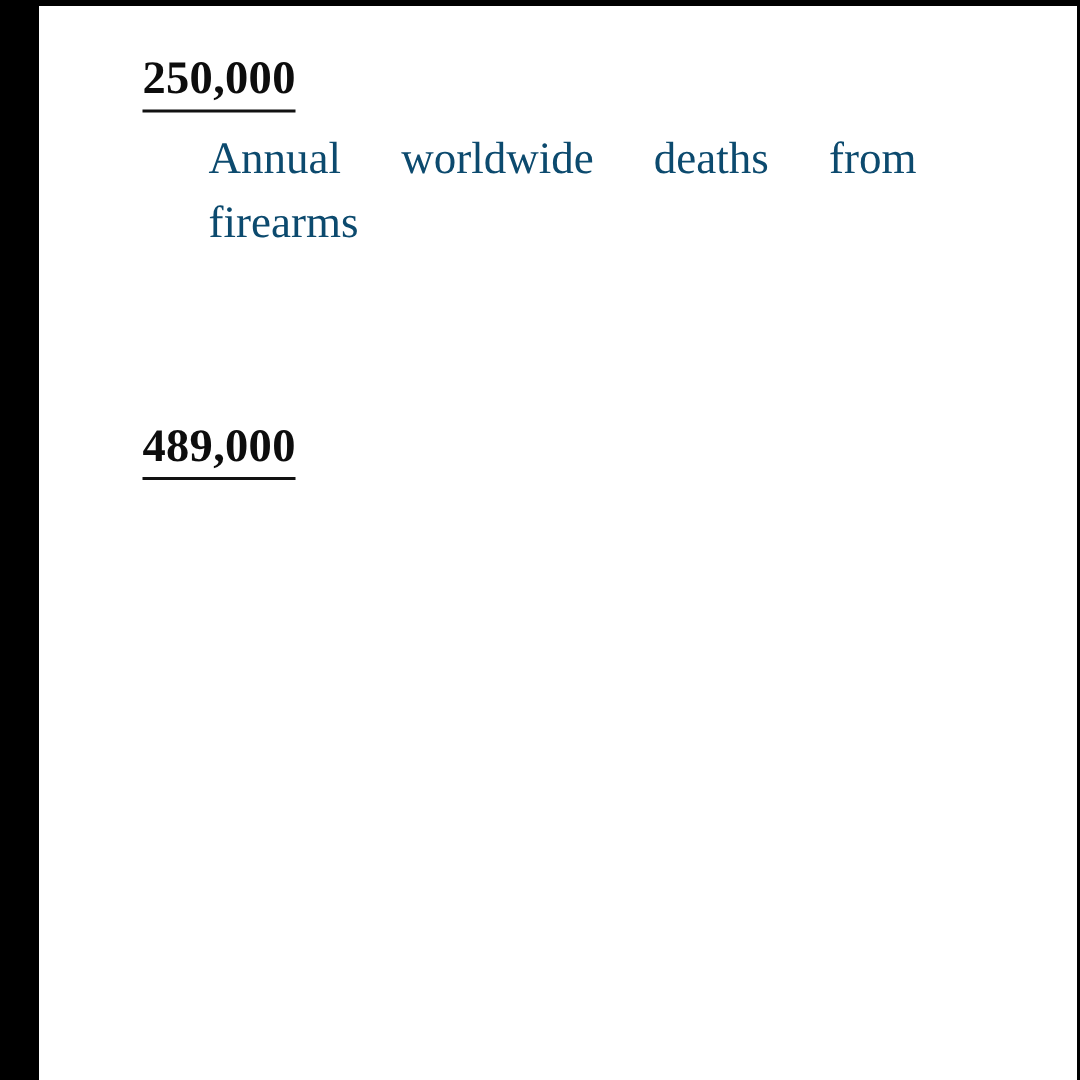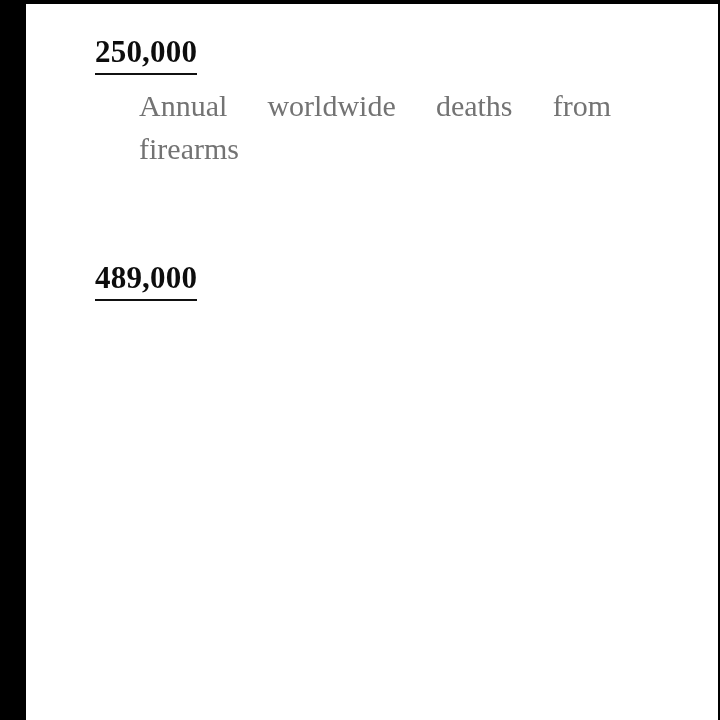--- a/index.html
+++ b/index.html
@@ -22,38 +22,38 @@
     background: #ffffff;
     padding-left: 15px;
   }
   .content {
     padding: 30px 54px 0 54px;
   }
   .stat-block {
     margin-bottom: 0;
   }
   .stat-block + .stat-block {
-    margin-top: 46px;
+    margin-top: 65px;
   }
   .stat-number {
     display: inline-block;
     font-size: 31px;
     font-weight: bold;
     color: #0d0d0d;
     letter-spacing: 0.2px;
     line-height: 1.15;
     border-bottom: 2px solid #111111;
     padding-bottom: 3px;
   }
   .stat-desc {
     margin-top: 9px;
     margin-left: 44px;
     font-size: 30px;
     line-height: 1.45;
-    color: #737373;
+    color: #0c4a6e;
     text-align: justify;
     text-justify: inter-word;
     max-width: 472px;
   }
   .stat-desc::after {
     content: "";
     display: inline-block;
     width: 100%;
   }
 </style>

